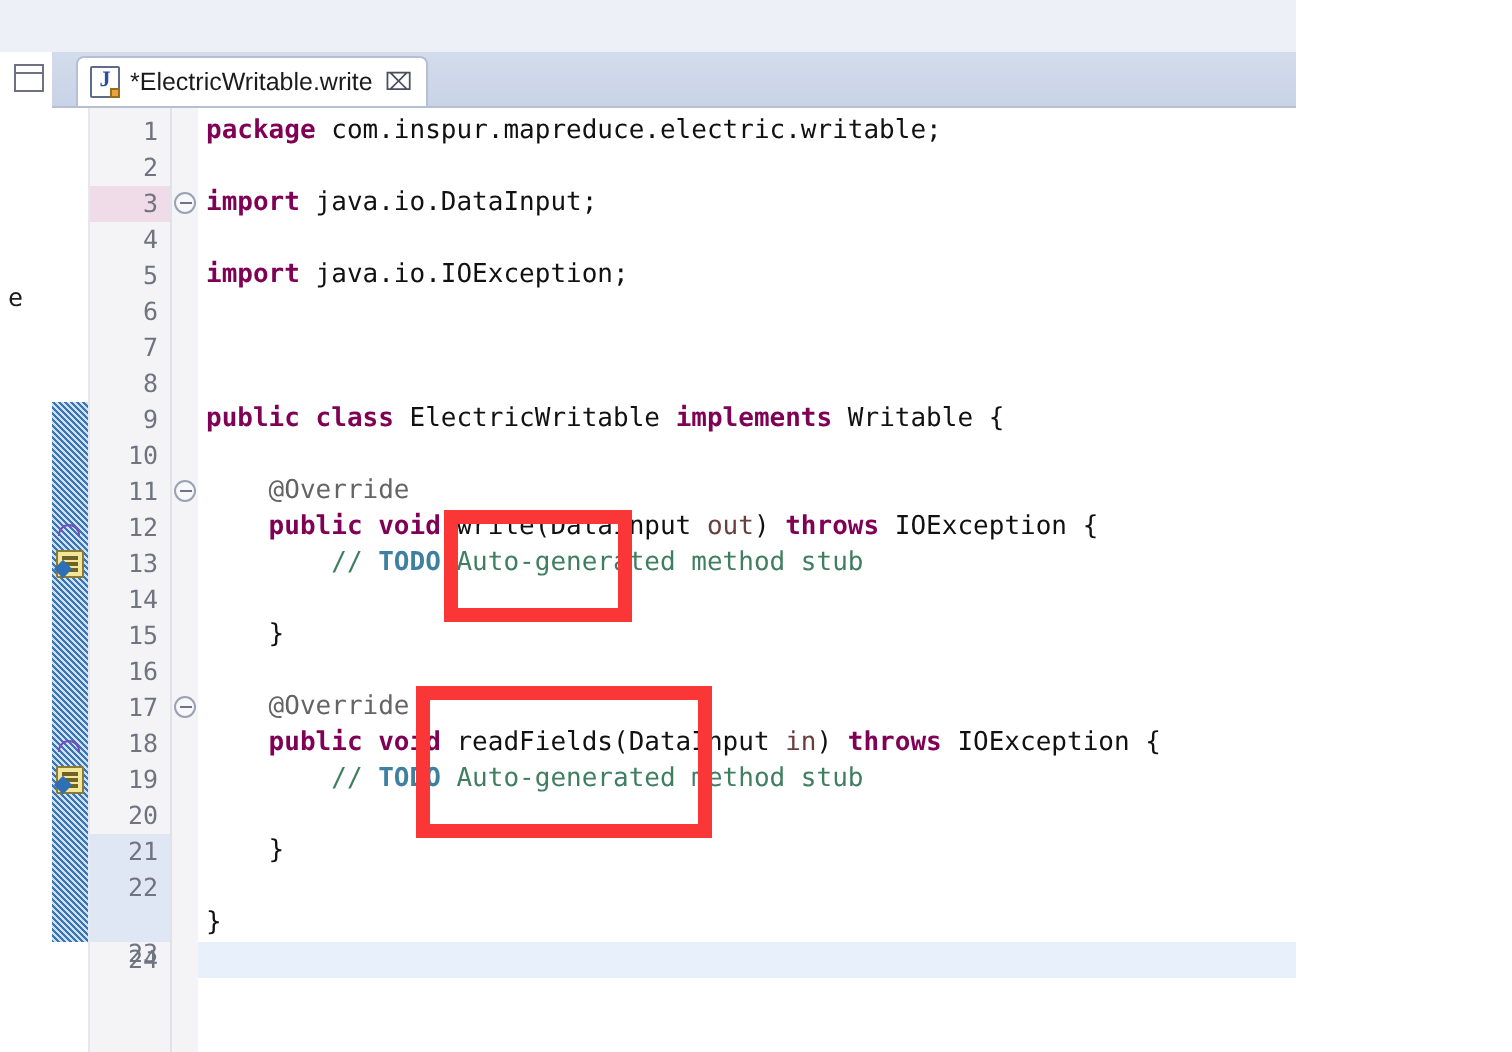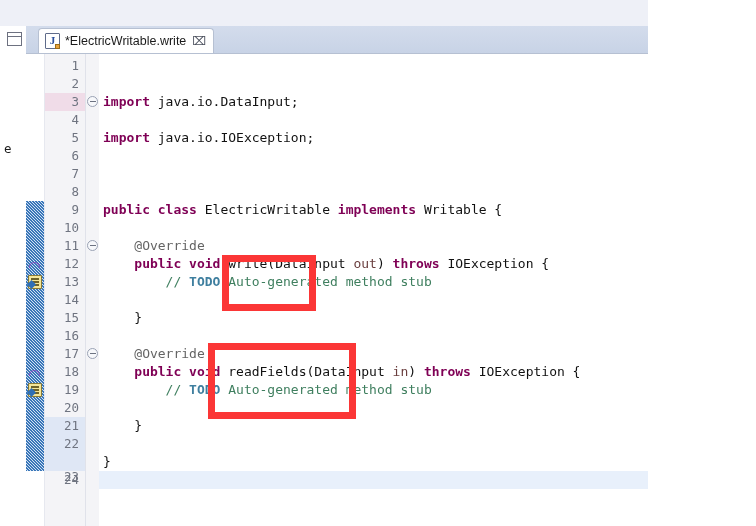--- a/index.html
+++ b/index.html
@@ -425,20 +425,21 @@
             <div class="line-no" style="top: 414px;">23</div>
             <div class="line-no" style="top: 417px;">24</div>
           </div>
         <div class="fold-ruler" id="fold-ruler">
             <div class="fold-marker" style="top: 42px;"></div>
             <div class="fold-marker" style="top: 186px;"></div>
             <div class="fold-marker" style="top: 294px;"></div>
           </div>
         <div class="code-surface" id="code-surface">
             <div class="caret-line" style="top: 417px;"></div>
+            <div class="code-line" style="top: 3px;"><span class="kw">package</span><span class="plain"> com.inspur.mapreduce.electric.writable;</span></div>
             <div class="code-line" style="top: 21px;"></div>
             <div class="code-line" style="top: 39px;"><span class="kw">import</span><span class="plain"> java.io.DataInput;</span></div>
             <div class="code-line" style="top: 75px;"><span class="kw">import</span><span class="plain"> java.io.IOException;</span></div>
             <div class="code-line" style="top: 93px;"></div>
             <div class="code-line" style="top: 129px;"></div>
             <div class="code-line" style="top: 147px;"><span class="kw">public class</span><span class="plain"> ElectricWritable </span><span class="kw">implements</span><span class="plain"> Writable {</span></div>
             <div class="code-line" style="top: 165px;"></div>
             <div class="code-line" style="top: 183px;"><span class="ann">    @Override</span></div>
             <div class="code-line" style="top: 201px;"><span class="kw">    public void</span><span class="plain"> write(DataInput </span><span class="prm">out</span><span class="plain">) </span><span class="kw">throws</span><span class="plain"> IOException {</span></div>
             <div class="code-line" style="top: 219px;"><span class="cmt">        // </span><span class="todo">TODO</span><span class="cmt"> Auto-generated method stub</span></div>

